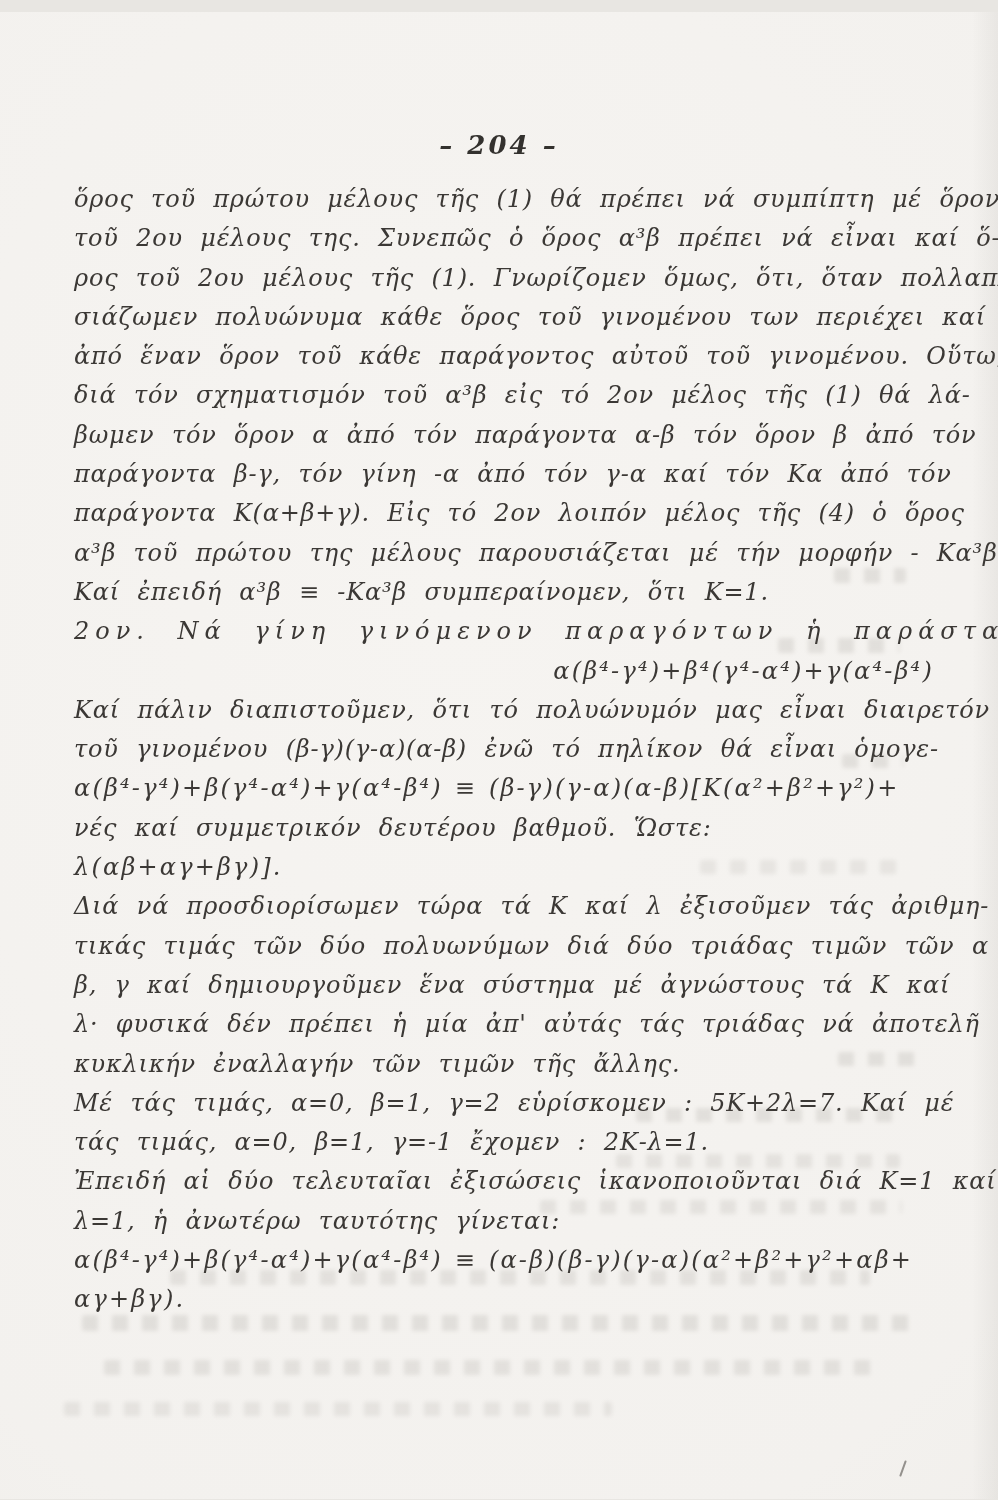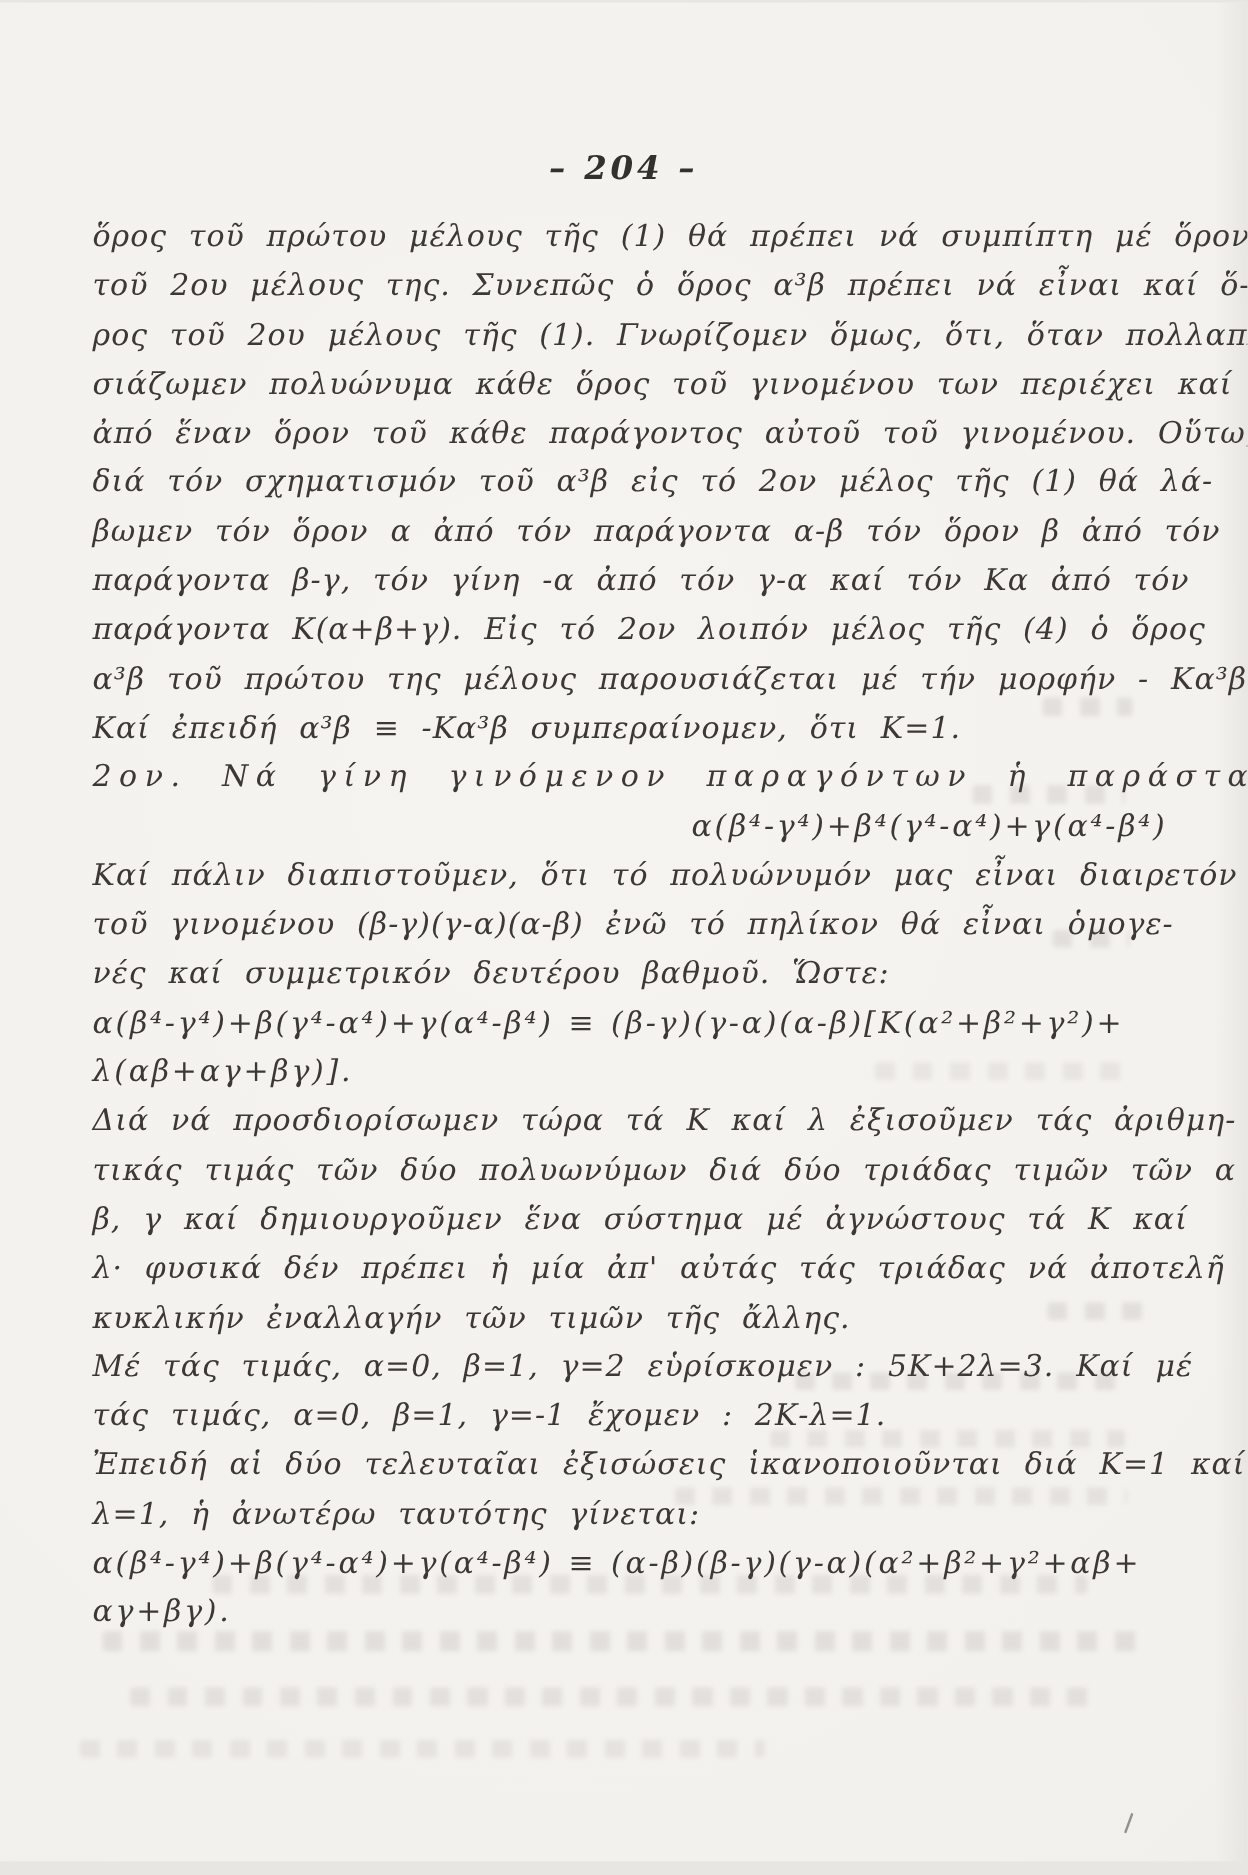--- a/index.html
+++ b/index.html
@@ -5,21 +5,21 @@
   html, body {
     margin: 0;
     padding: 0;
     background: #e8e6e2;
     font-family: "DejaVu Serif", serif;
   }
   .page {
     position: relative;
     width: 998px;
     height: 1487px;
-    margin: 2px auto;
+    margin: 12px auto;
     background:
       radial-gradient(ellipse 140% 120% at 45% 40%, #f6f4f1 0%, #f3f1ee 55%, #edebe7 90%, #e7e4df 100%);
     overflow: hidden;
   }
   
   .edge-shade {
     position: absolute;
     top: 0; right: 0;
     width: 26px; height: 100%;
     background: linear-gradient(90deg, rgba(0,0,0,0) 0%, rgba(90,85,78,0.07) 100%);
@@ -114,29 +114,29 @@
     <div class="line">διά τόν σχηματισμόν τοῦ α³β εἰς τό 2ον μέλος τῆς (1) θά λά-</div>
     <div class="line">βωμεν τόν ὅρον α ἀπό τόν παράγοντα α-β τόν ὅρον β ἀπό τόν</div>
     <div class="line">παράγοντα β-γ, τόν γίνη -α ἀπό τόν γ-α καί τόν Κα ἀπό τόν</div>
     <div class="line">παράγοντα Κ(α+β+γ). Εἰς τό 2ον λοιπόν μέλος τῆς (4) ὁ ὅρος</div>
     <div class="line">α³β τοῦ πρώτου της μέλους παρουσιάζεται μέ τήν μορφήν - Κα³β.</div>
     <div class="line">Καί ἐπειδή α³β ≡ -Κα³β συμπεραίνομεν, ὅτι Κ=1.</div>
     <div class="line spaced">2ον. Νά γίνη γινόμενον παραγόντων ἡ παράστασις:</div>
     <div class="line centered formula">α(β⁴-γ⁴)+β⁴(γ⁴-α⁴)+γ(α⁴-β⁴)</div>
     <div class="line">Καί πάλιν διαπιστοῦμεν, ὅτι τό πολυώνυμόν μας εἶναι διαιρετόν διά</div>
     <div class="line">τοῦ γινομένου (β-γ)(γ-α)(α-β) ἐνῶ τό πηλίκον θά εἶναι ὁμογε-</div>
+    <div class="line formula">α(β⁴-γ⁴)+β(γ⁴-α⁴)+γ(α⁴-β⁴) ≡ (β-γ)(γ-α)(α-β)[Κ(α²+β²+γ²)+</div>
     <div class="line">νές καί συμμετρικόν δευτέρου βαθμοῦ. Ὥστε:</div>
-    <div class="line formula">α(β⁴-γ⁴)+β(γ⁴-α⁴)+γ(α⁴-β⁴) ≡ (β-γ)(γ-α)(α-β)[Κ(α²+β²+γ²)+</div>
     <div class="line formula">λ(αβ+αγ+βγ)].</div>
     <div class="line">Διά νά προσδιορίσωμεν τώρα τά Κ καί λ ἐξισοῦμεν τάς ἀριθμη-</div>
     <div class="line">τικάς τιμάς τῶν δύο πολυωνύμων διά δύο τριάδας τιμῶν τῶν α</div>
     <div class="line">β, γ καί δημιουργοῦμεν ἕνα σύστημα μέ ἀγνώστους τά Κ καί</div>
     <div class="line">λ· φυσικά δέν πρέπει ἡ μία ἀπ' αὐτάς τάς τριάδας νά ἀποτελῆ</div>
     <div class="line">κυκλικήν ἐναλλαγήν τῶν τιμῶν τῆς ἄλλης.</div>
-    <div class="line">Μέ τάς τιμάς, α=0, β=1, γ=2 εὑρίσκομεν : 5Κ+2λ=3. Καί μέ</div>
+    <div class="line">Μέ τάς τιμάς, α=0, β=1, γ=2 εὑρίσκομεν : 5Κ+2λ=7. Καί μέ</div>
     <div class="line">τάς τιμάς, α=0, β=1, γ=-1 ἔχομεν : 2Κ-λ=1.</div>
     <div class="line">Ἐπειδή αἱ δύο τελευταῖαι ἐξισώσεις ἱκανοποιοῦνται διά Κ=1 καί</div>
     <div class="line">λ=1, ἡ ἀνωτέρω ταυτότης γίνεται:</div>
     <div class="line formula">α(β⁴-γ⁴)+β(γ⁴-α⁴)+γ(α⁴-β⁴) ≡ (α-β)(β-γ)(γ-α)(α²+β²+γ²+αβ+</div>
     <div class="line formula">αγ+βγ).</div>
   </div>
 
   <div class="smudge s1"></div>
   <div class="smudge s2"></div>
   <div class="smudge s3"></div>

